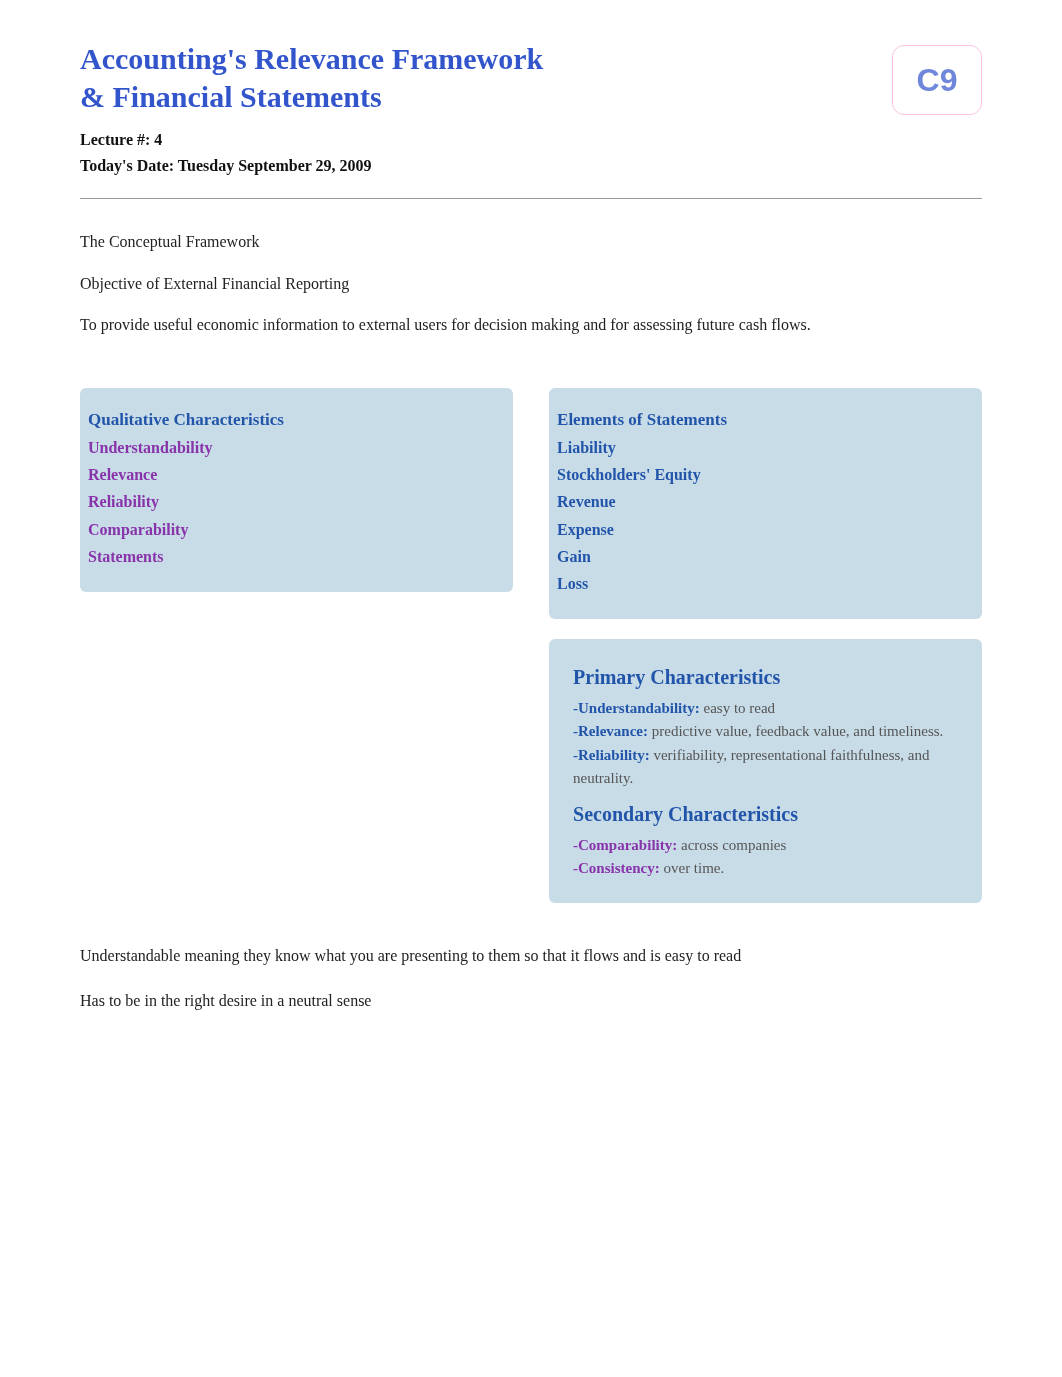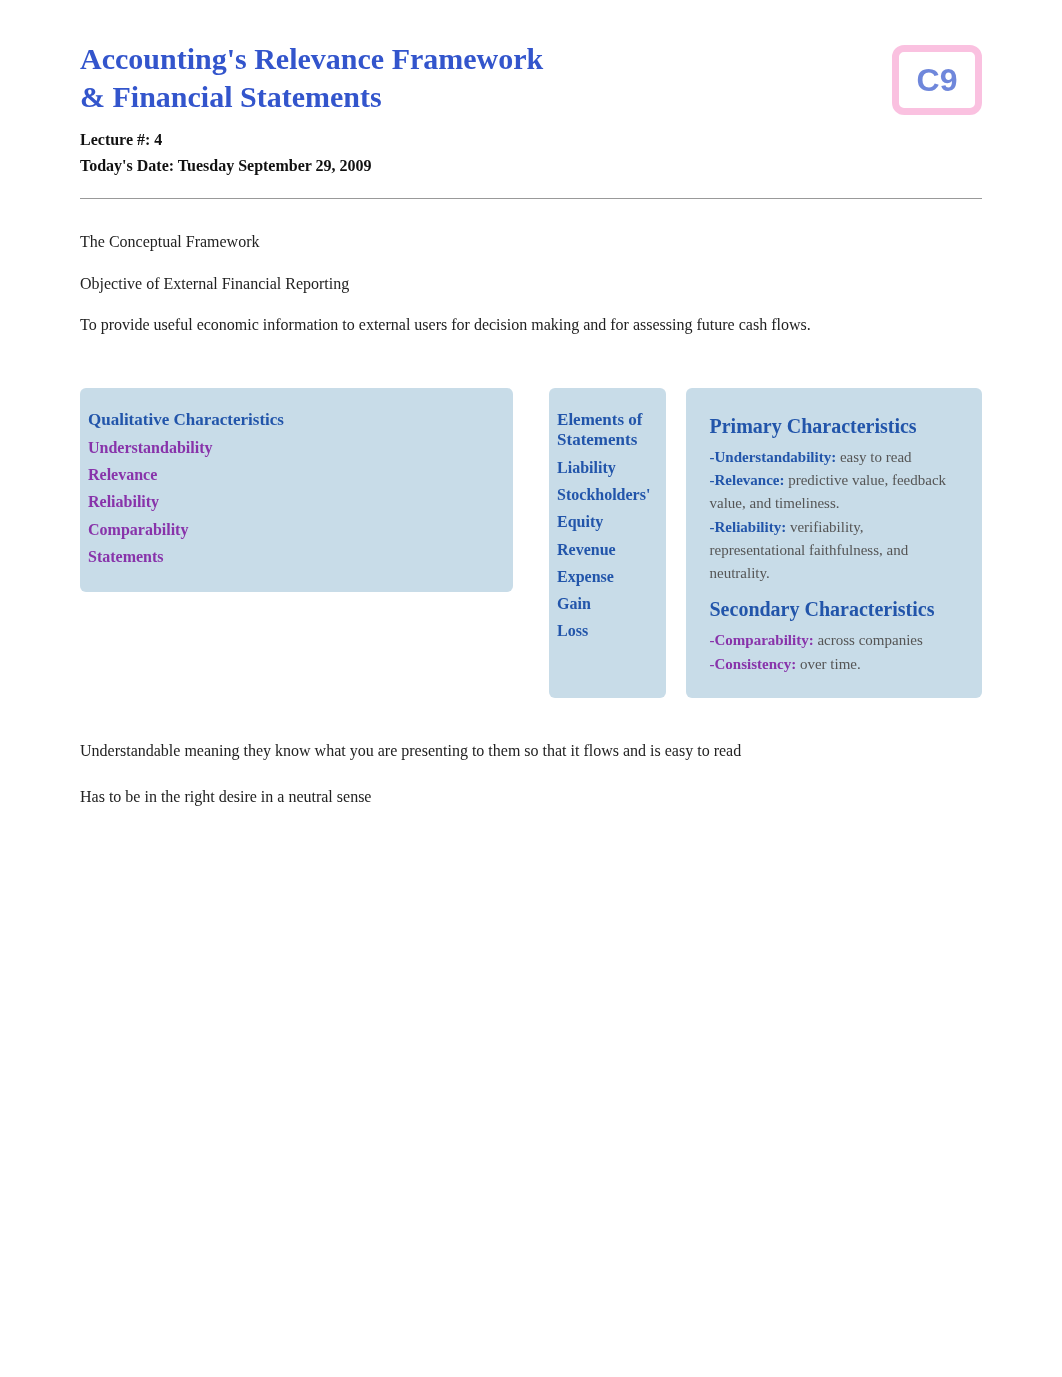--- a/index.html
+++ b/index.html
@@ -36,21 +36,21 @@
     .lecture-info p {
       font-size: 16px;
       font-weight: bold;
       color: #111;
       line-height: 1.6;
     }
 
     .logo-box {
       width: 90px;
       height: 70px;
-      border: 7px solid #f9a8d4;
+      border: 1px solid #f9a8d4;
       border-radius: 12px;
       display: flex;
       align-items: center;
       justify-content: center;
       font-size: 32px;
       font-weight: bold;
       color: #3355cc;
       font-family: Arial, sans-serif;
       margin-top: 5px;
       opacity: 0.7;
@@ -83,21 +83,21 @@
     .left-column {
       width: 48%;
       display: flex;
       flex-direction: column;
       gap: 20px;
     }
 
     .right-column {
       width: 48%;
       display: flex;
-      flex-direction: row;
+      flex-direction: column;
       gap: 20px;
     }
 
     .info-box {
       background: #c8dce8;
       border-radius: 6px;
       padding: 22px 8px;
     }
 
     .info-box .box-title {

